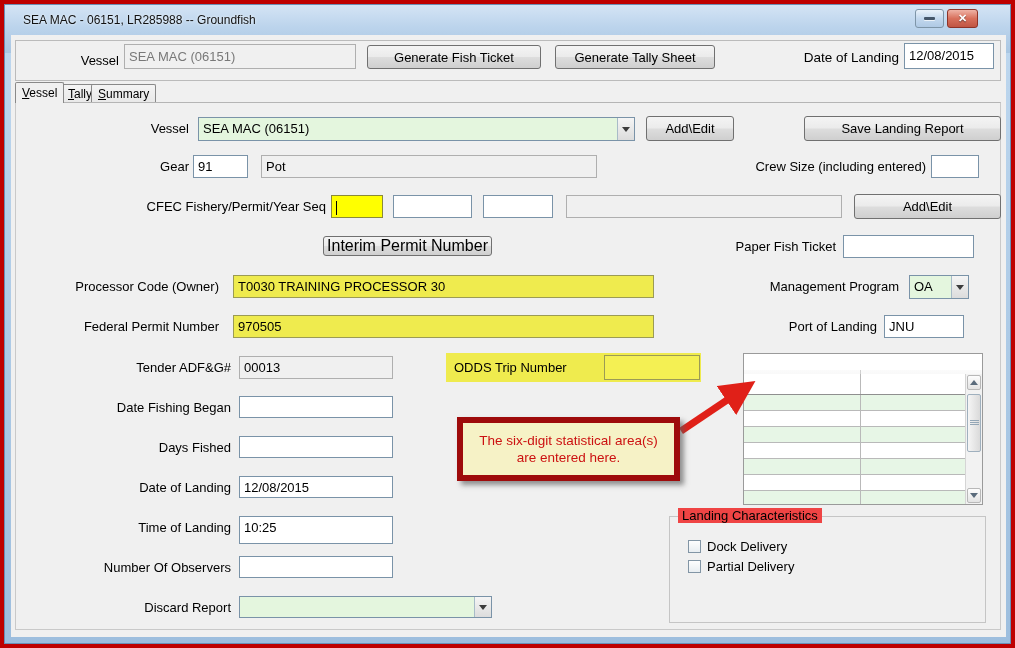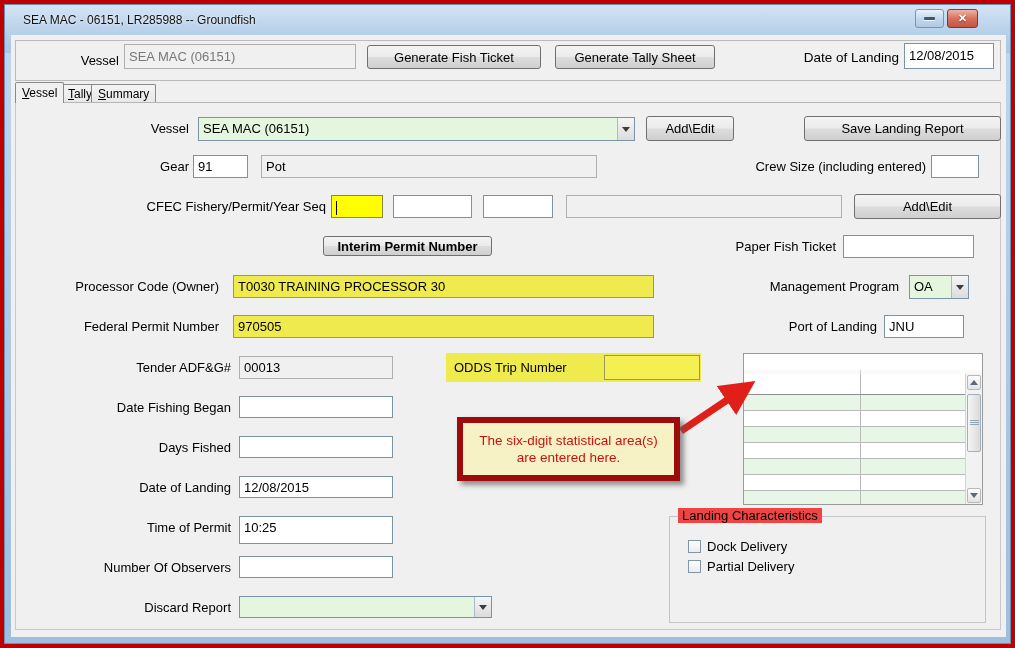--- a/index.html
+++ b/index.html
@@ -34,21 +34,21 @@
         line-height:21px; padding:0 4px; color:#000; white-space:nowrap; overflow:hidden; }
   .tb.disabled { background:#F0F0F0; border:1px solid #AFAFAF; }
   .tb.gray-text { color:#787878; }
   .tb.yellow { background:#EFEB4E; border:1px solid #9B9B55; }
   .tb.bright-yellow { background:#FFFF00; border:1px solid #8A8A3A; }
   .caret { display:inline-block; width:1px; height:14px; background:#000; vertical-align:middle; }
 
   .btn { position:absolute; border:1px solid #707070; border-radius:3px; font-size:13px; color:#000;
          background:linear-gradient(#F4F4F4,#EBEBEB 48%,#DDDDDD 52%,#CFCFCF);
          display:flex; align-items:center; justify-content:center; cursor:default; }
-  .btn-sm { font-size:13px; font-weight:bold; }
+  .btn-sm { font-size:16px; font-weight:normal; }
 
   .combo { position:absolute; border:1px solid #7A93A8; background:#E4F6DE; font-size:13px;
            line-height:22px; padding:0 4px; }
   .combo .drop { position:absolute; right:0; top:0; bottom:0; width:17px;
                  background:linear-gradient(#F5F5F5,#DCDCDC); border-left:1px solid #A8BBC8;
                  display:flex; align-items:center; justify-content:center; }
   .arrow-down { width:0; height:0; border-left:4px solid transparent; border-right:4px solid transparent;
                 border-top:5px solid #3C3C3C; }
 
   
@@ -237,21 +237,21 @@
 
       <div class="lbl" style="left:40px;top:361px;width:180px;">Date Fishing Began</div>
       <div class="tb" style="left:228px;top:361px;width:154px;height:22px;"></div>
 
       <div class="lbl" style="left:40px;top:401px;width:180px;">Days Fished</div>
       <div class="tb" style="left:228px;top:401px;width:154px;height:22px;"></div>
 
       <div class="lbl" style="left:40px;top:441px;width:180px;">Date of Landing</div>
       <div class="tb" style="left:228px;top:441px;width:154px;height:22px;">12/08/2015</div>
 
-      <div class="lbl" style="left:40px;top:481px;width:180px;">Time of Permit</div>
+      <div class="lbl" style="left:40px;top:481px;width:180px;">Time of Landing</div>
       <div class="tb" style="left:228px;top:481px;width:154px;height:28px;">10:25</div>
 
       <div class="lbl" style="left:20px;top:521px;width:200px;">Number Of Observers</div>
       <div class="tb" style="left:228px;top:521px;width:154px;height:22px;"></div>
 
       <div class="lbl" style="left:40px;top:561px;width:180px;">Discard Report</div>
       <div class="combo" style="left:228px;top:561px;width:253px;height:22px;">
         <span></span>
         <span class="drop">
             <span class="arrow-down"></span>

